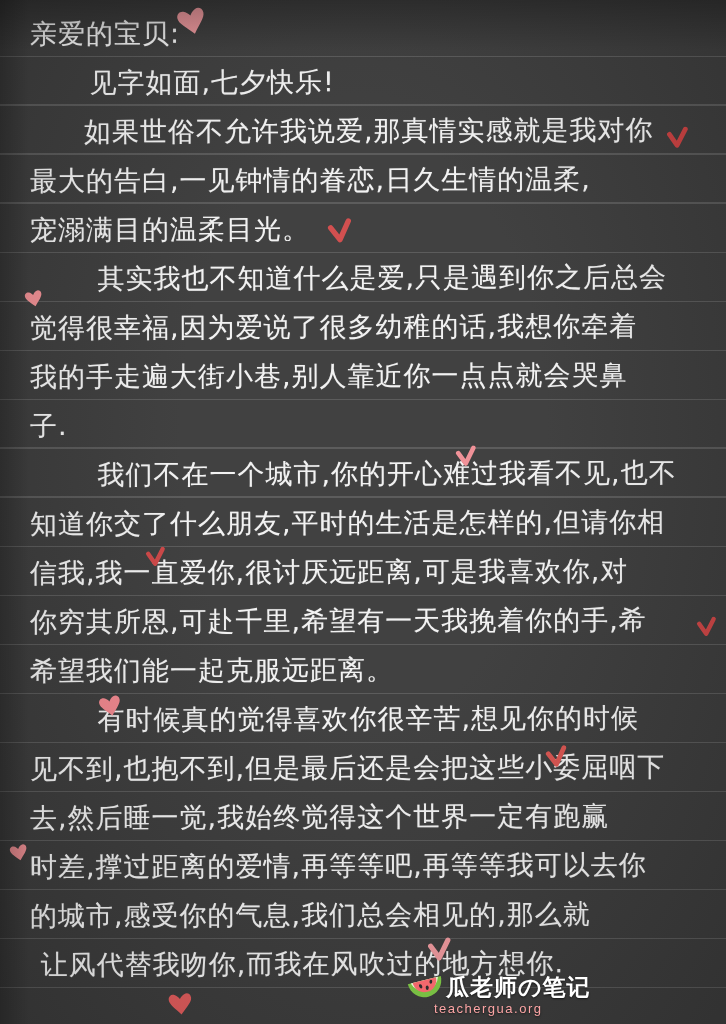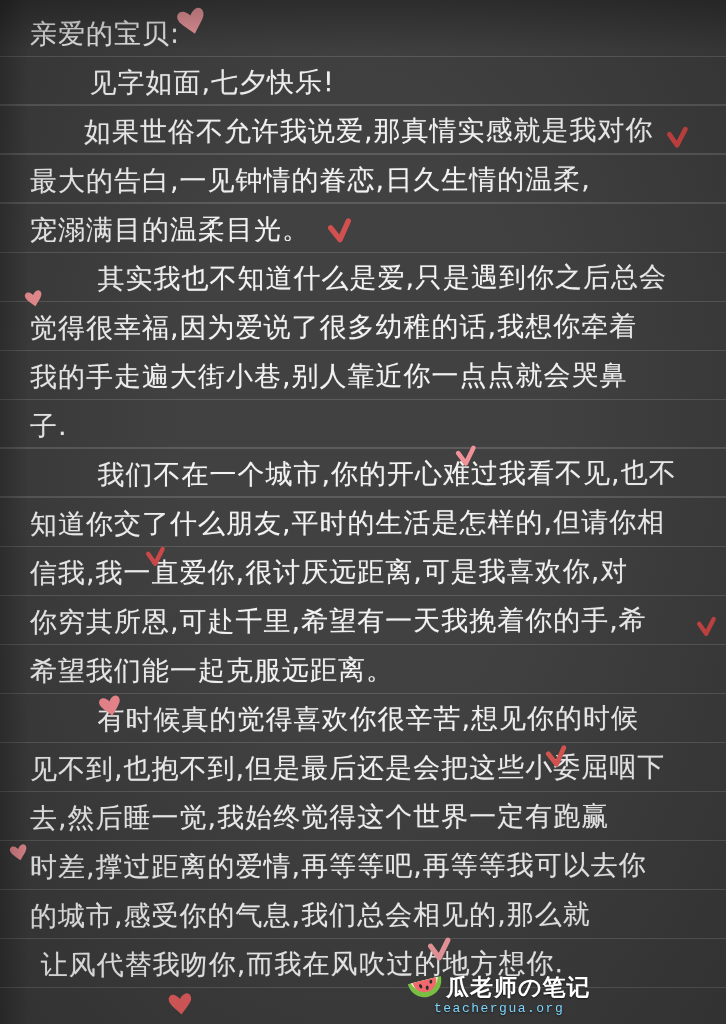--- a/index.html
+++ b/index.html
@@ -57,22 +57,22 @@
   .melon{position:absolute;left:0;top:2px;transform:rotate(-14deg);}
   .wm-title{
     position:absolute;left:38px;top:2px;
     font-size:23px;font-weight:bold;color:#ffffff;
     letter-spacing:1px;
     text-shadow:0 1px 2px rgba(0,0,0,0.6);
     white-space:nowrap;
   }
   .wm-url{
     position:absolute;left:26px;top:31px;
-    font-size:13px;color:#7dd3fc;
-    font-family:Liberation Mono, monospace;
+    font-size:13px;color:#fca5a5;
+    font-family:Liberation Sans, sans-serif;
     letter-spacing:1.5px;
     text-shadow:0 1px 2px rgba(0,0,0,0.6);
     white-space:nowrap;
     text-align:right;
   }
 </style>
 </head>
 <body>
 
 <div class="screen">

